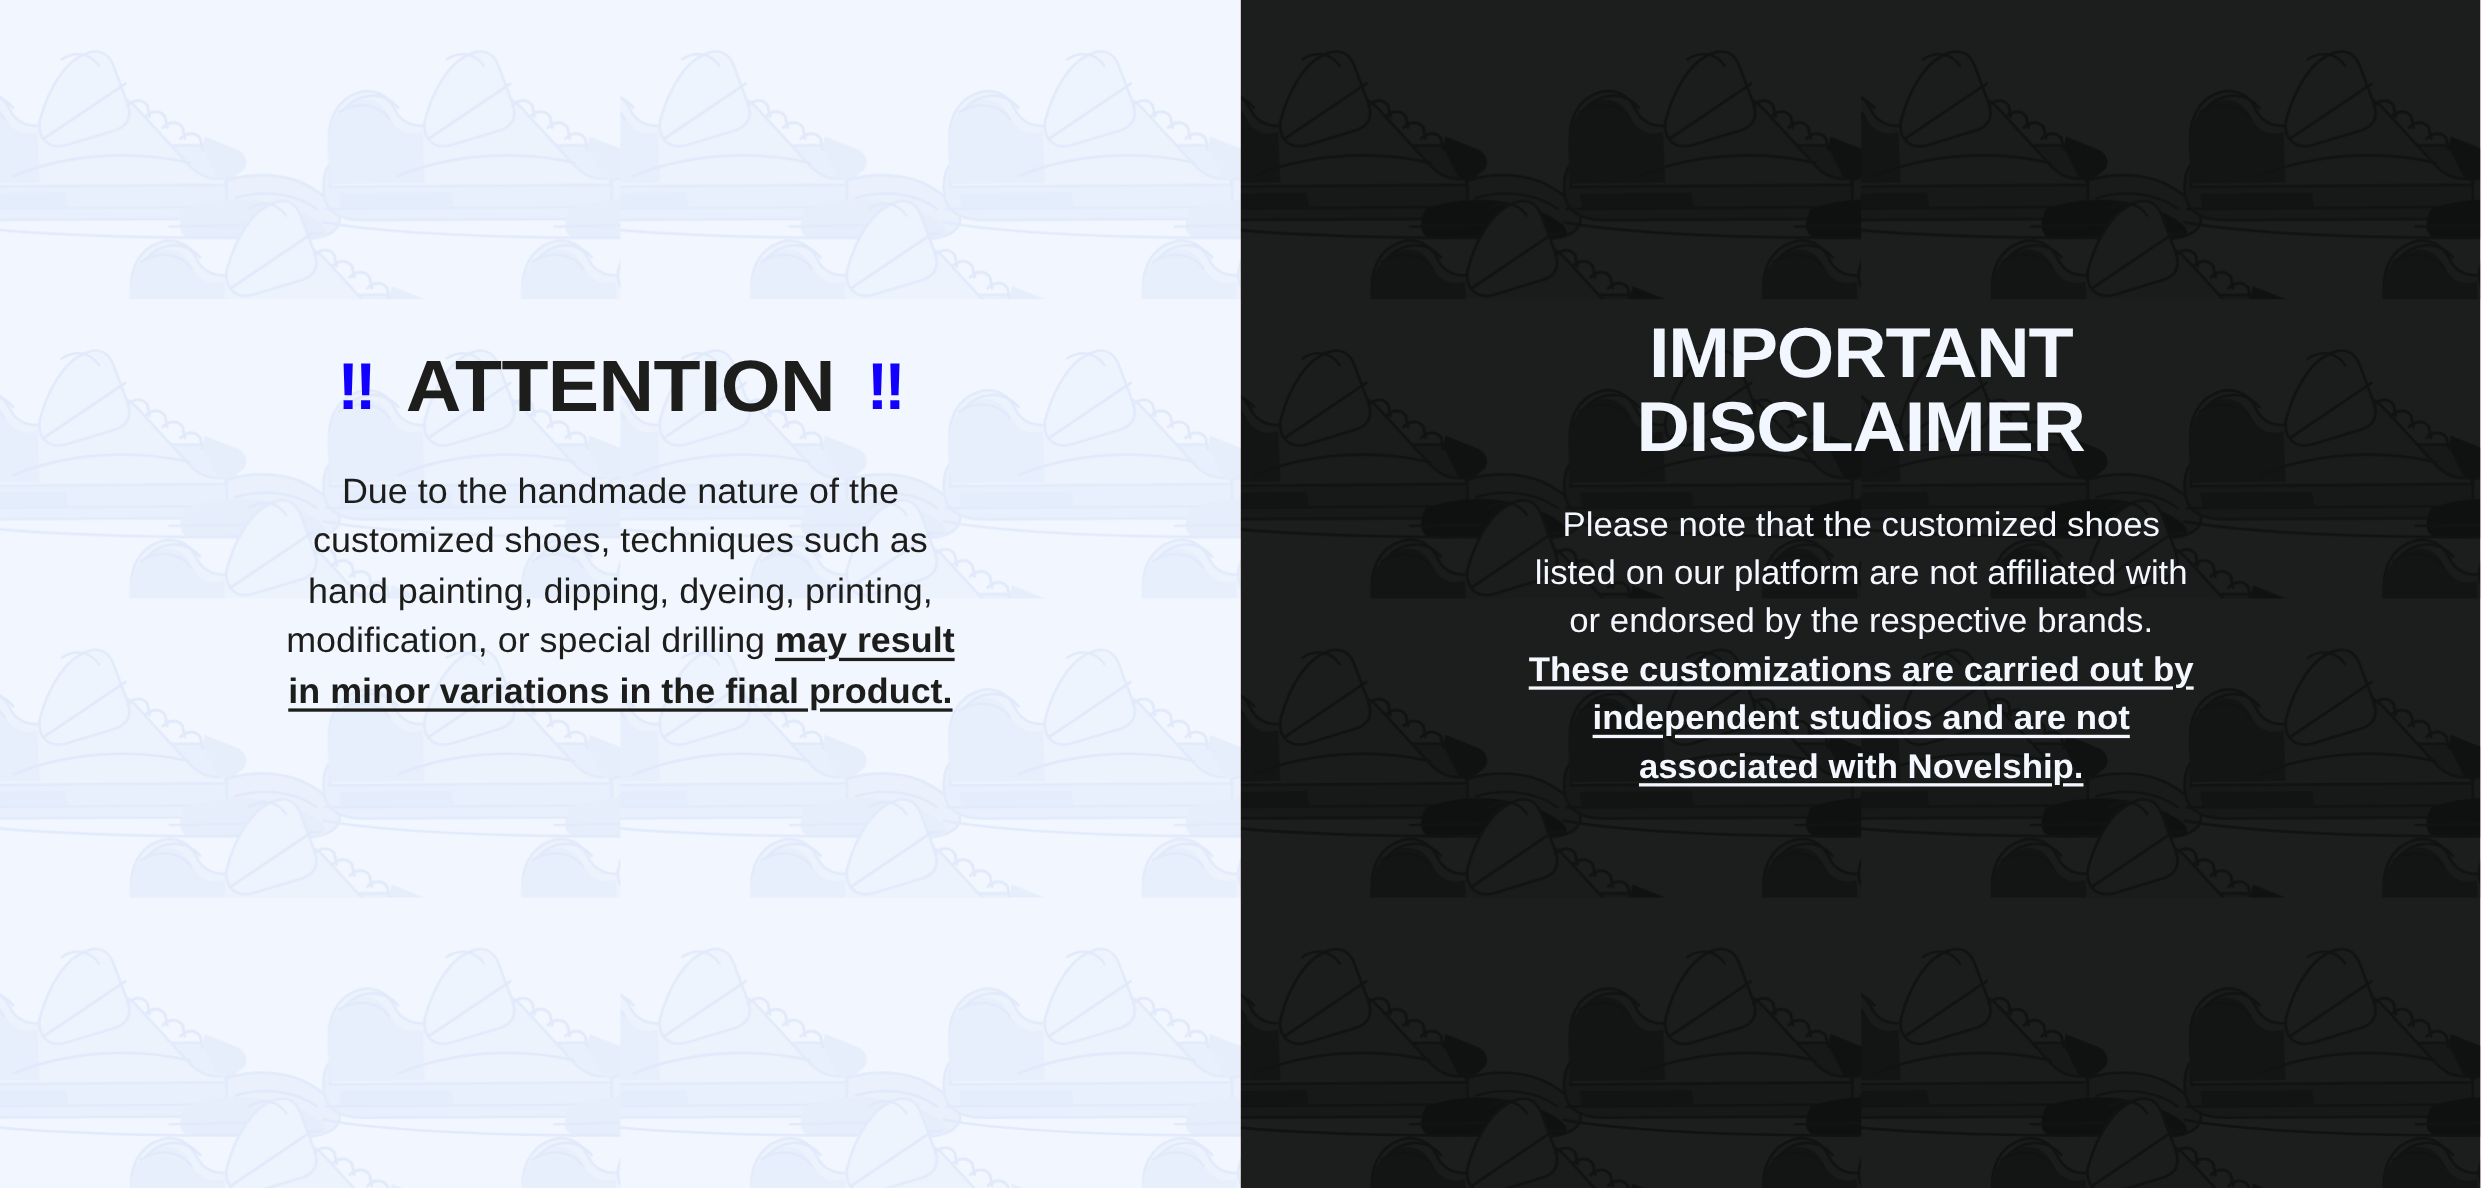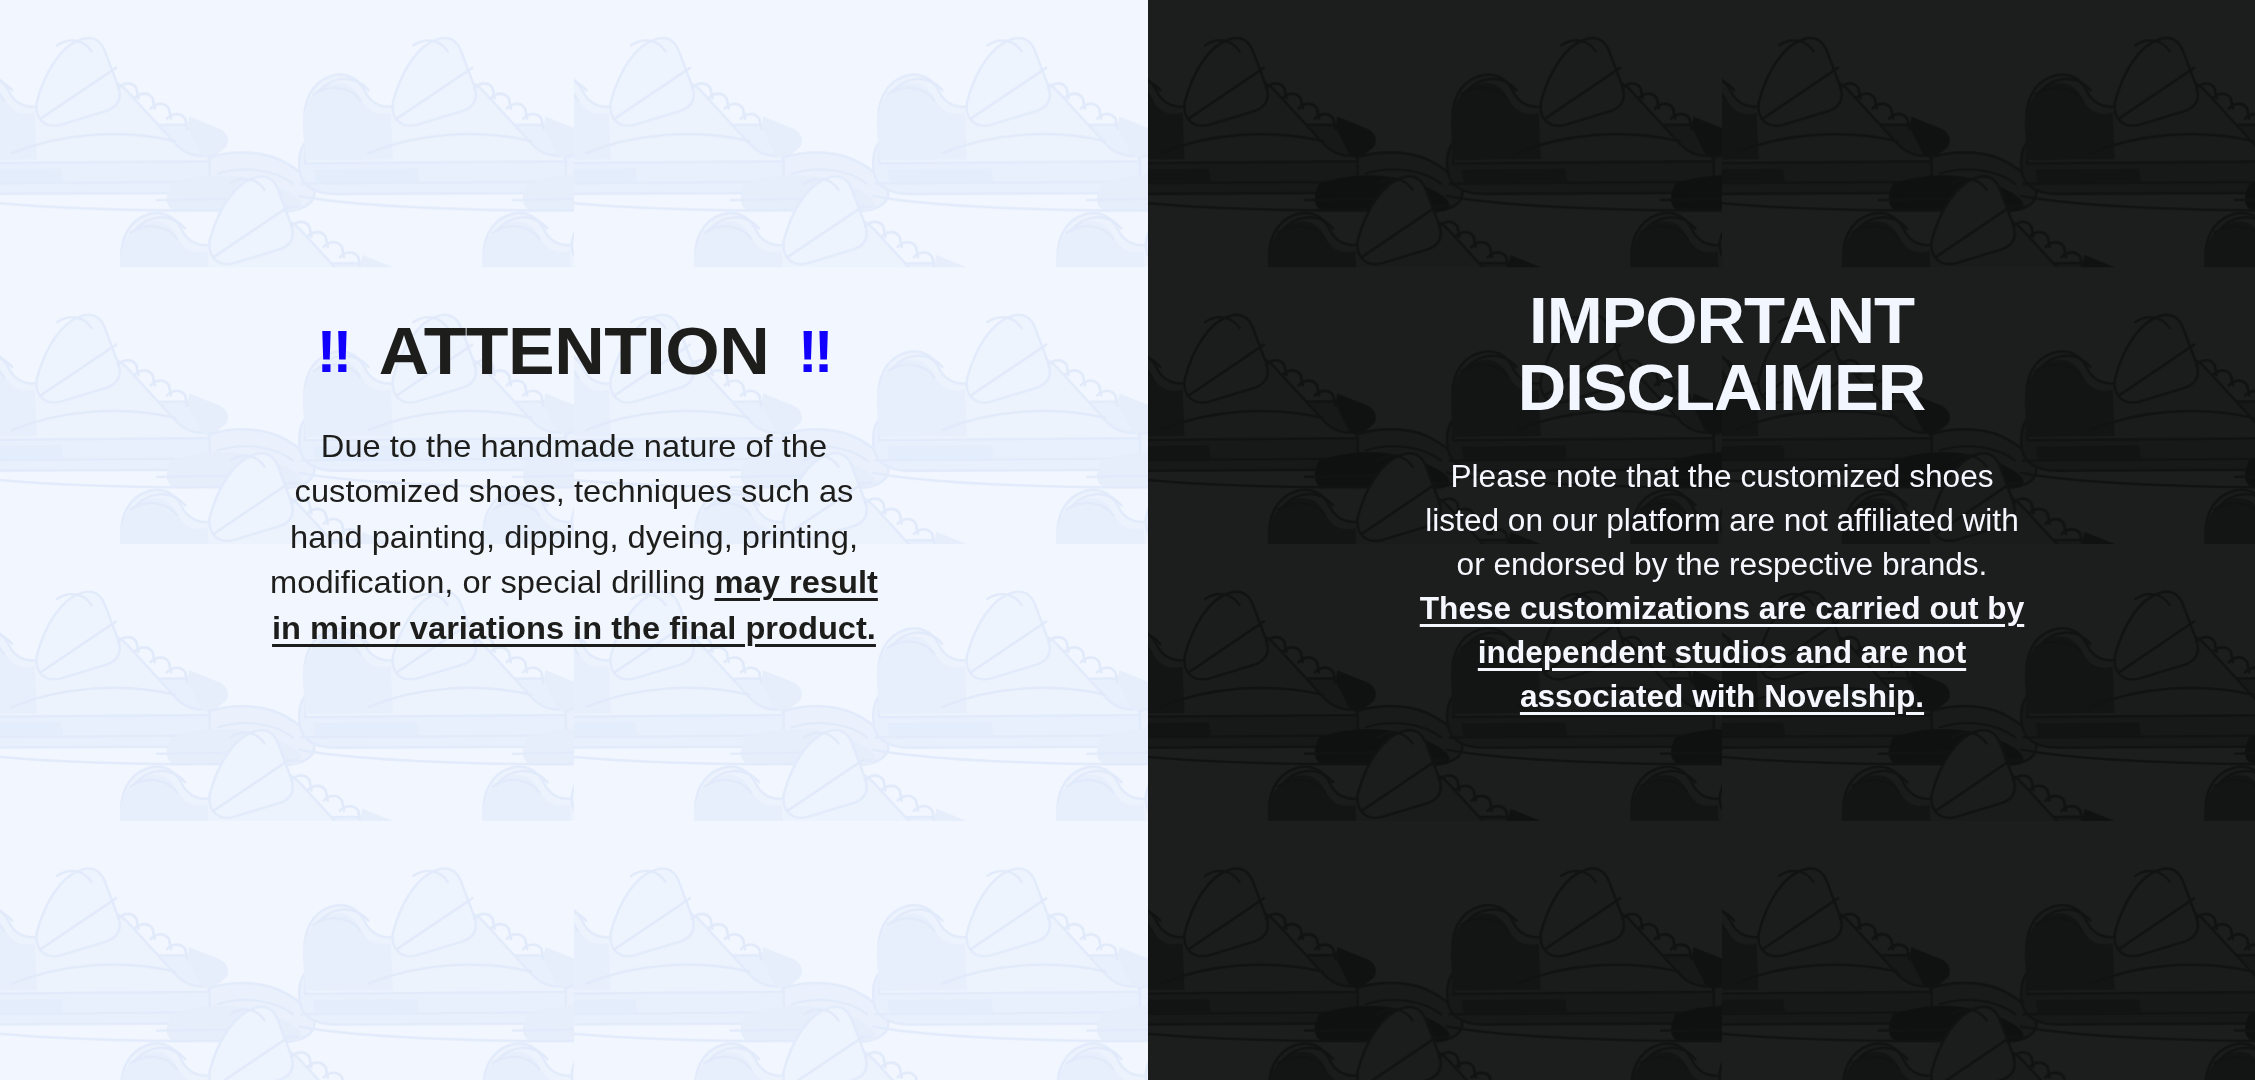--- a/index.html
+++ b/index.html
@@ -20,21 +20,20 @@
     height: 1080px;
     display: flex;
   }
 
   .panel {
     position: relative;
     width: 1128px;
     height: 1080px;
     overflow: hidden;
     flex: 0 0 auto;
-    padding-left: 20px;
   }
   .panel.right { width: 1127px; }
 
   .panel-light { background: #f2f6fe; }
   .panel-dark  { background: #7f1d1d; }
 
   
   .pattern {
     position: absolute;
     inset: 0;

